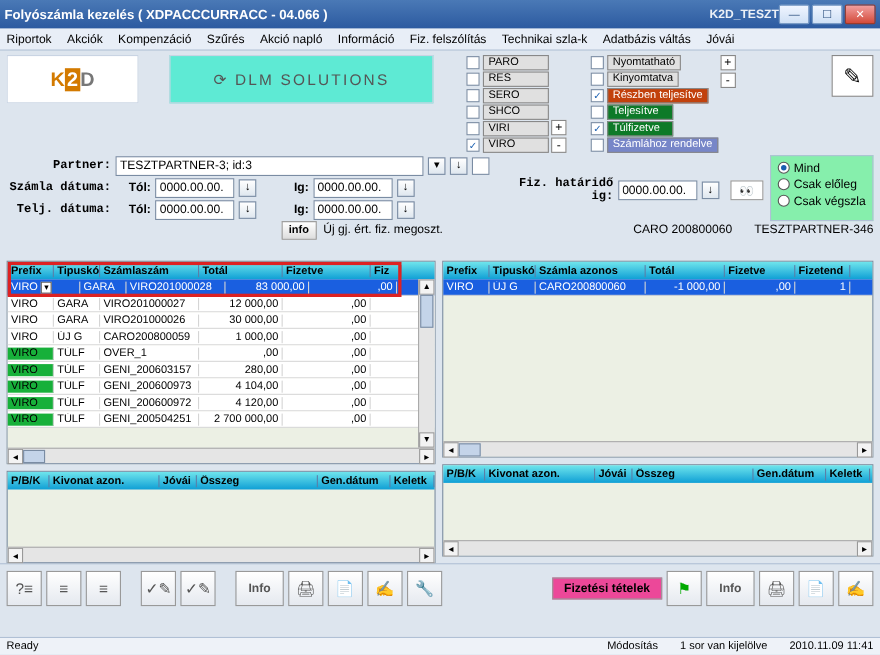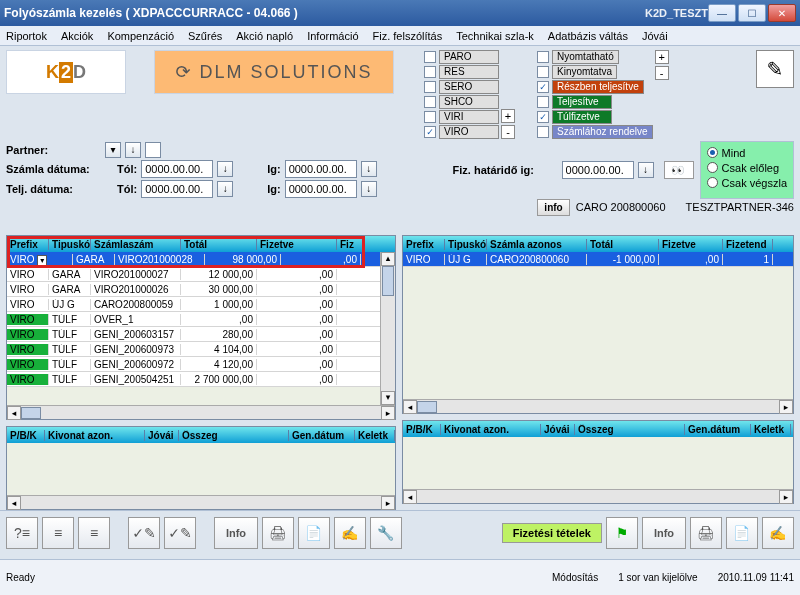--- a/index.html
+++ b/index.html
@@ -10,37 +10,37 @@
 .titlebar .title { flex: 1; font-weight: bold; font-size: 12px; }
 .titlebar .title2 { font-weight: bold; margin-left: 50px; opacity: .9; }
 .titlebar .winbtns { display: flex; gap: 2px; }
 .titlebar .winbtn { width: 28px; height: 18px; background: linear-gradient(#f0f5ff,#cfe0f5); border: 1px solid #7a9cc6; border-radius: 2px; display: flex; align-items: center; justify-content: center; font-size: 10px; color: #2b4f7e; }
 .titlebar .winbtn.close { background: linear-gradient(#f2a0a0,#d34a3a); color:#fff; border-color:#9a3a2c;}
 
 
 .menubar { height: 20px; background: #e8eef7; border-bottom: 1px solid #b0c0d5; display: flex; align-items: center; padding: 0 6px; gap: 14px; }
 .menubar span { cursor: default; }
 .logo-k2d { width:120px; height:44px; background:#fff; border:1px solid #c9d4e3; display:flex; align-items:center; justify-content:center; font-weight:bold; font-size:18px; color:#555;}
-.logo-dlm { width:240px; height:44px; background:#fdba74; border:1px solid #c9d4e3; display:flex; align-items:center; justify-content:center; font-size:18px; letter-spacing:2px; color:#555;text-align:center; }
+.logo-dlm { width:240px; height:44px; background:#5eead4; border:1px solid #c9d4e3; display:flex; align-items:center; justify-content:center; font-size:14px; letter-spacing:2px; color:#555;text-align:center; }
 
 
 .status-col { display:flex; flex-direction:column; gap:1px;margin-left:20px; }
 .status-item { display:flex; align-items:center; gap:3px; height:14px; }
 .status-item .cb { width:12px; height:12px; border:1px solid #7a8ca3; background:#fff; display:flex; align-items:center; justify-content:center; font-size:9px; color:#1a5fb0;}
 .status-item .lbl { border:1px solid #888; padding:0 4px; height:14px; line-height:12px; font-size:10px; min-width:60px; background:#e0e0e0;}
 .status-item .lbl.green { background:#c2410c; color:#fff; }
 .status-item .lbl.dgreen { background:#0d7a28; color:#fff; }
 .status-item .lbl.blue { background:#7786c8; color:#fff; }
 .tinybtn { width:14px; height:14px; border:1px solid #888; background:#fff; text-align:center; line-height:12px; font-size:11px;}
 
 .right-edit { width:38px; height:38px; border:1px solid #888; background:#fff; display:flex; align-items:center; justify-content:center; font-size:20px;}
 
 
 .formrow { display:flex; align-items:center; gap:4px; padding:1px 6px; }
-.formrow label { text-align:left; font-weight:bold; width:95px; }
+.formrow label { text-align:right; font-weight:bold; width:95px;font-family:Liberation Mono, monospace; }
 .formrow input[type=text] { border:1px solid #7a8ca3; height:18px; padding:0 3px; font-size:11px; background:#fff;}
 .dropbtn { width:16px; height:16px; border:1px solid #7a8ca3; background:linear-gradient(#fff,#dfe7ef); text-align:center; line-height:14px; font-size:10px;}
 
 .radio-group { background:#86efac; border:1px solid #b0c0d5; padding:3px 6px; }
 .radio-group div { display:flex; align-items:center; gap:4px; height:15px;}
 .radio { width:11px; height:11px; border:1px solid #555; border-radius:50%; background:#fff; display:flex; align-items:center; justify-content:center;}
 .radio.checked::after { content:''; width:5px; height:5px; background:#1a5fb0; border-radius:50%;}
 
 
 .infobtn { border:1px solid #999; background:linear-gradient(#fff,#ddd); padding:2px 6px; font-weight:bold; font-size:10px;}
@@ -59,21 +59,21 @@
 .scroll-h .arrow { width:14px; height:14px; border:1px solid #999; background:#f3f3f3; text-align:center; line-height:12px; font-size:9px;}
 .scroll-h .track { flex:1; }
 .scroll-h .thumb { width:20px; height:12px; background:#c4d4e9; border:1px solid #7a8ca3;}
 
 
 .toolbar { display:flex; align-items:center; gap:4px; padding:6px; border-top:1px solid #b0c0d5;}
 .tbtn { width:32px; height:32px; border:1px solid #999; background:linear-gradient(#fff,#e5e9ef); display:flex; align-items:center; justify-content:center; font-size:14px; color:#555;}
 .tbtn.wide { width:44px; font-weight:bold; font-size:11px;}
 
 
-.statusbar { position:absolute; bottom:0; left:0; right:0; height:36px; background:#eef2f8; border-top:1px solid #b0c0d5; display:flex; align-items:center; justify-content:space-between; padding:0 6px; font-size:10px;}
+.statusbar { position:absolute; bottom:0; left:0; right:0; height:16px; background:#eef2f8; border-top:1px solid #b0c0d5; display:flex; align-items:center; justify-content:space-between; padding:0 6px; font-size:10px;}
 
 .flexcol { display:flex; flex-direction:column;}
 .flexrow { display:flex; }
 
 </style>
 </head>
 <body>
 
 <div class="titlebar">
   <span class="title">Folyószámla kezelés ( XDPACCCURRACC - 04.066 )</span>
@@ -171,20 +171,21 @@
   </div>
 
   <div style="flex:1;"></div>
   <div class="right-edit">✎</div>
 </div>
 
 <div class="flexrow">
   <div class="flexcol" style="flex:1;">
     <div class="formrow">
       <label>Partner:</label>
+      <input type="text" style="width: 280px;" value="TESZTPARTNER-3; id:3">
       <div class="dropbtn">▾</div>
       <div class="dropbtn">↓</div>
       <div style="width:16px;height:16px;border:1px solid #7a8ca3;background:#fff;"></div>
     </div>
     <div class="formrow">
       <label>Számla dátuma:</label>
       <span style="font-weight:bold;margin-left:12px;">Tól:</span>
       <input type="text" style="width: 72px;" value="0000.00.00.">
       <div class="dropbtn">↓</div>
       <span style="font-weight:bold;margin-left:30px;">Ig:</span>
@@ -222,20 +223,21 @@
     <div>
         <span class="radio"></span>
         <span>Csak végszla</span>
       </div>
   </div>
 </div>
 
 <div class="flexrow" style="align-items:center; padding:2px 6px;">
   <div style="flex:1;text-align:right;"><span class="infobtn">info</span></div>
   <div style="width:6px;"></div>
+  <span style="flex:1;">Új gj. ért. fiz. megoszt.</span>
   <span>CARO 200800060</span>
   <span style="margin-left:20px;">TESZTPARTNER-346</span>
 </div>
 
 <div class="flexrow" style="padding:0 6px; gap:6px;margin-top:20px;">
 
   <div class="flexcol" style="width:390px;">
     <div class="tablebox">
       <div class="thead" id="lt-head">
           <div class="th" style="width: 42px;">Prefix</div>
@@ -243,21 +245,21 @@
           <div class="th" style="width: 90px;">Számlaszám</div>
           <div class="th" style="width: 76px;">Totál</div>
           <div class="th" style="width: 80px;">Fizetve</div>
           <div class="th" style="width: 28px;">Fiz</div>
         </div>
       <div id="lt-body">
           <div class="trow selected">
             <div class="td" style="width: 66px;">VIRO <span style="background:#fff;color:#000;border:1px solid #555;padding:0 2px;font-size:8px;">▾</span></div>
             <div class="td" style="width: 42px;">GARA</div>
             <div class="td" style="width: 90px;">VIRO201000028</div>
-            <div class="td num" style="width: 76px;">98 000,00</div>
+            <div class="td num" style="width: 76px;">83 000,00</div>
             <div class="td num" style="width: 80px;">,00</div>
             <div class="td num" style="width: 28px;"></div>
           </div>
           <div class="trow">
             <div class="td" style="width: 42px;">VIRO</div>
             <div class="td" style="width: 42px;">GARA</div>
             <div class="td" style="width: 90px;">VIRO201000027</div>
             <div class="td num" style="width: 76px;">12 000,00</div>
             <div class="td num" style="width: 80px;">,00</div>
             <div class="td num" style="width: 28px;"></div>
@@ -406,21 +408,21 @@
   <div style="width:10px;"></div>
   <div class="tbtn">✓✎</div>
   <div class="tbtn">✓✎</div>
   <div style="width:10px;"></div>
   <div class="tbtn wide">Info</div>
   <div class="tbtn">🖨</div>
   <div class="tbtn">📄</div>
   <div class="tbtn">✍</div>
   <div class="tbtn">🔧</div>
   <div style="flex:1;"></div>
-  <div style="border:1px solid #999;background:#bef264;padding:3px 10px;font-weight:bold;">Fizetési tételek</div>
+  <div style="border:1px solid #999;background:#ec4899;padding:3px 10px;font-weight:bold;">Fizetési tételek</div>
   <div class="tbtn" style="color:#0a0;">⚑</div>
   <div class="tbtn wide">Info</div>
   <div class="tbtn">🖨</div>
   <div class="tbtn">📄</div>
   <div class="tbtn">✍</div>
 </div>
 
 <div class="statusbar">
   <span>Ready</span>
   <span style="display:flex;gap:20px;">

